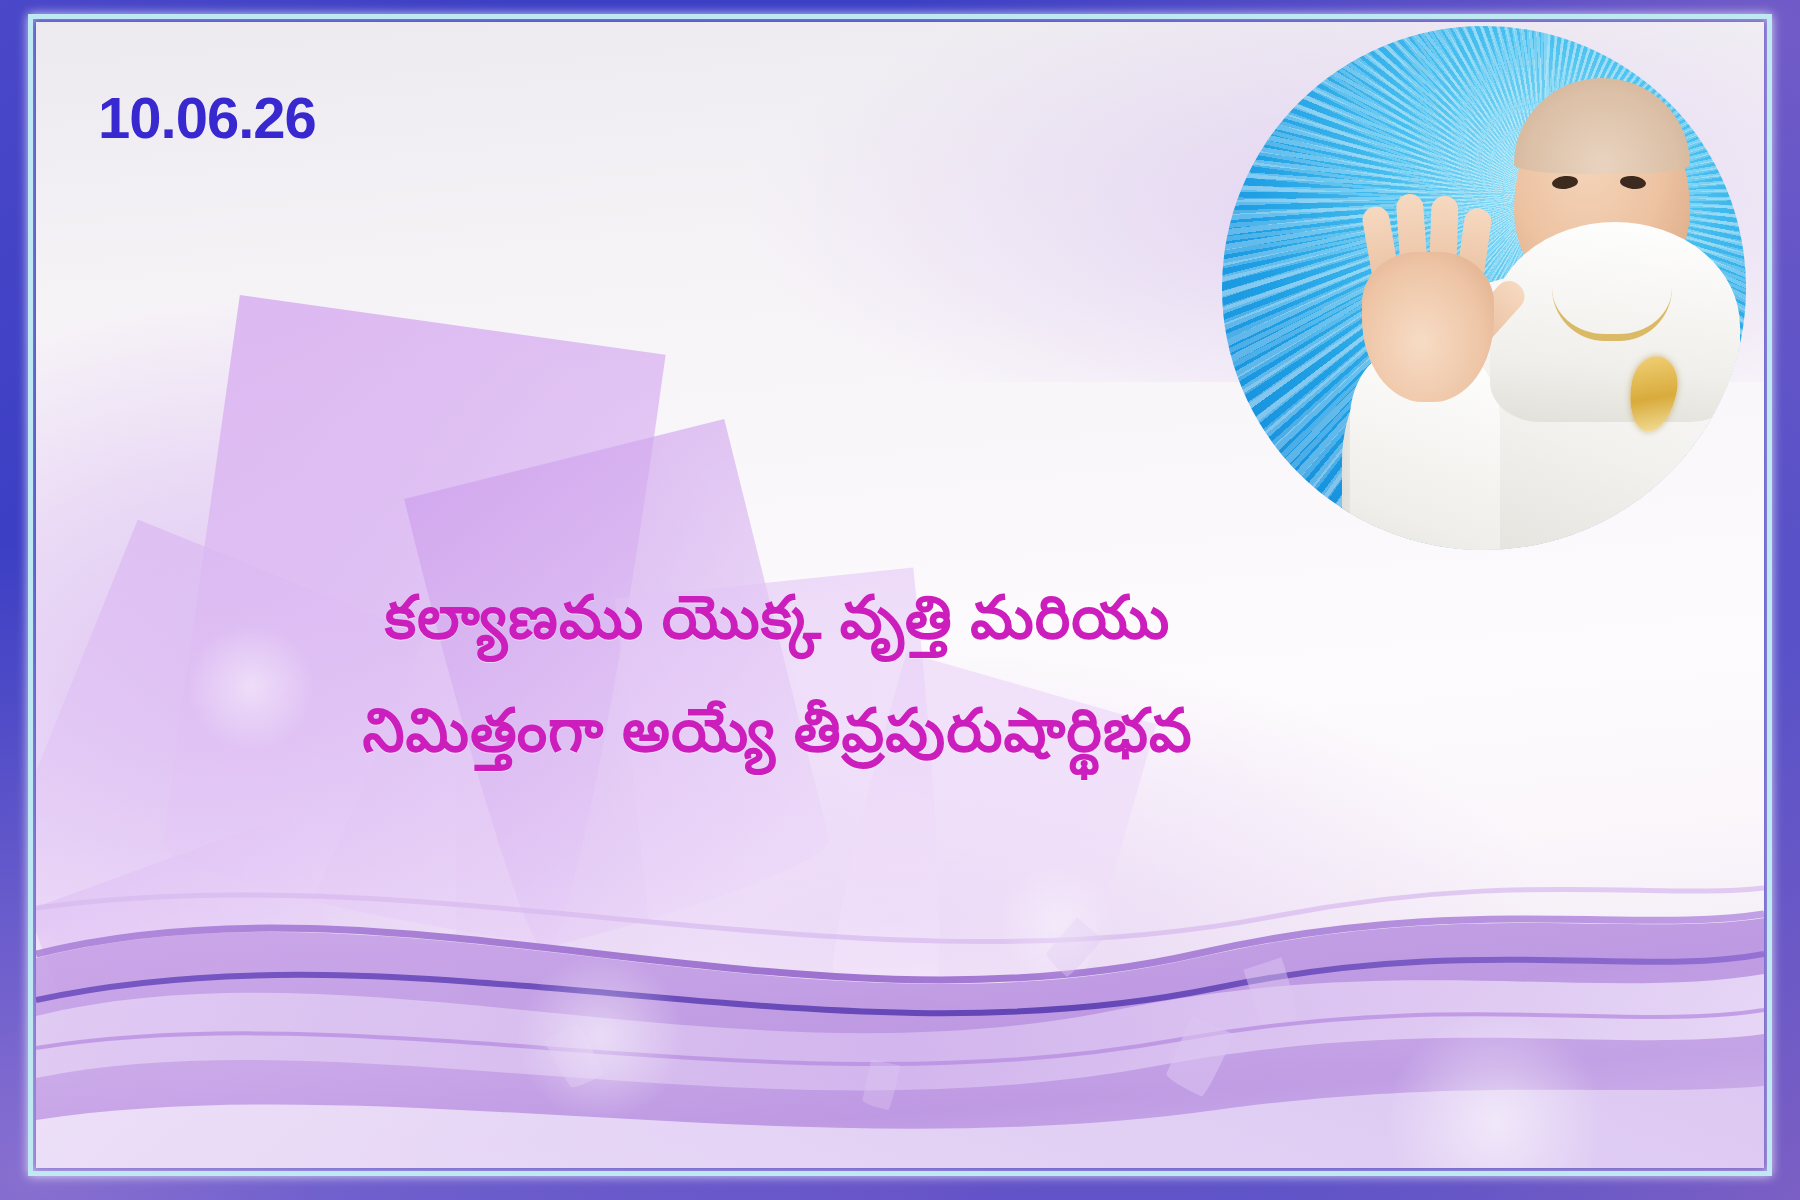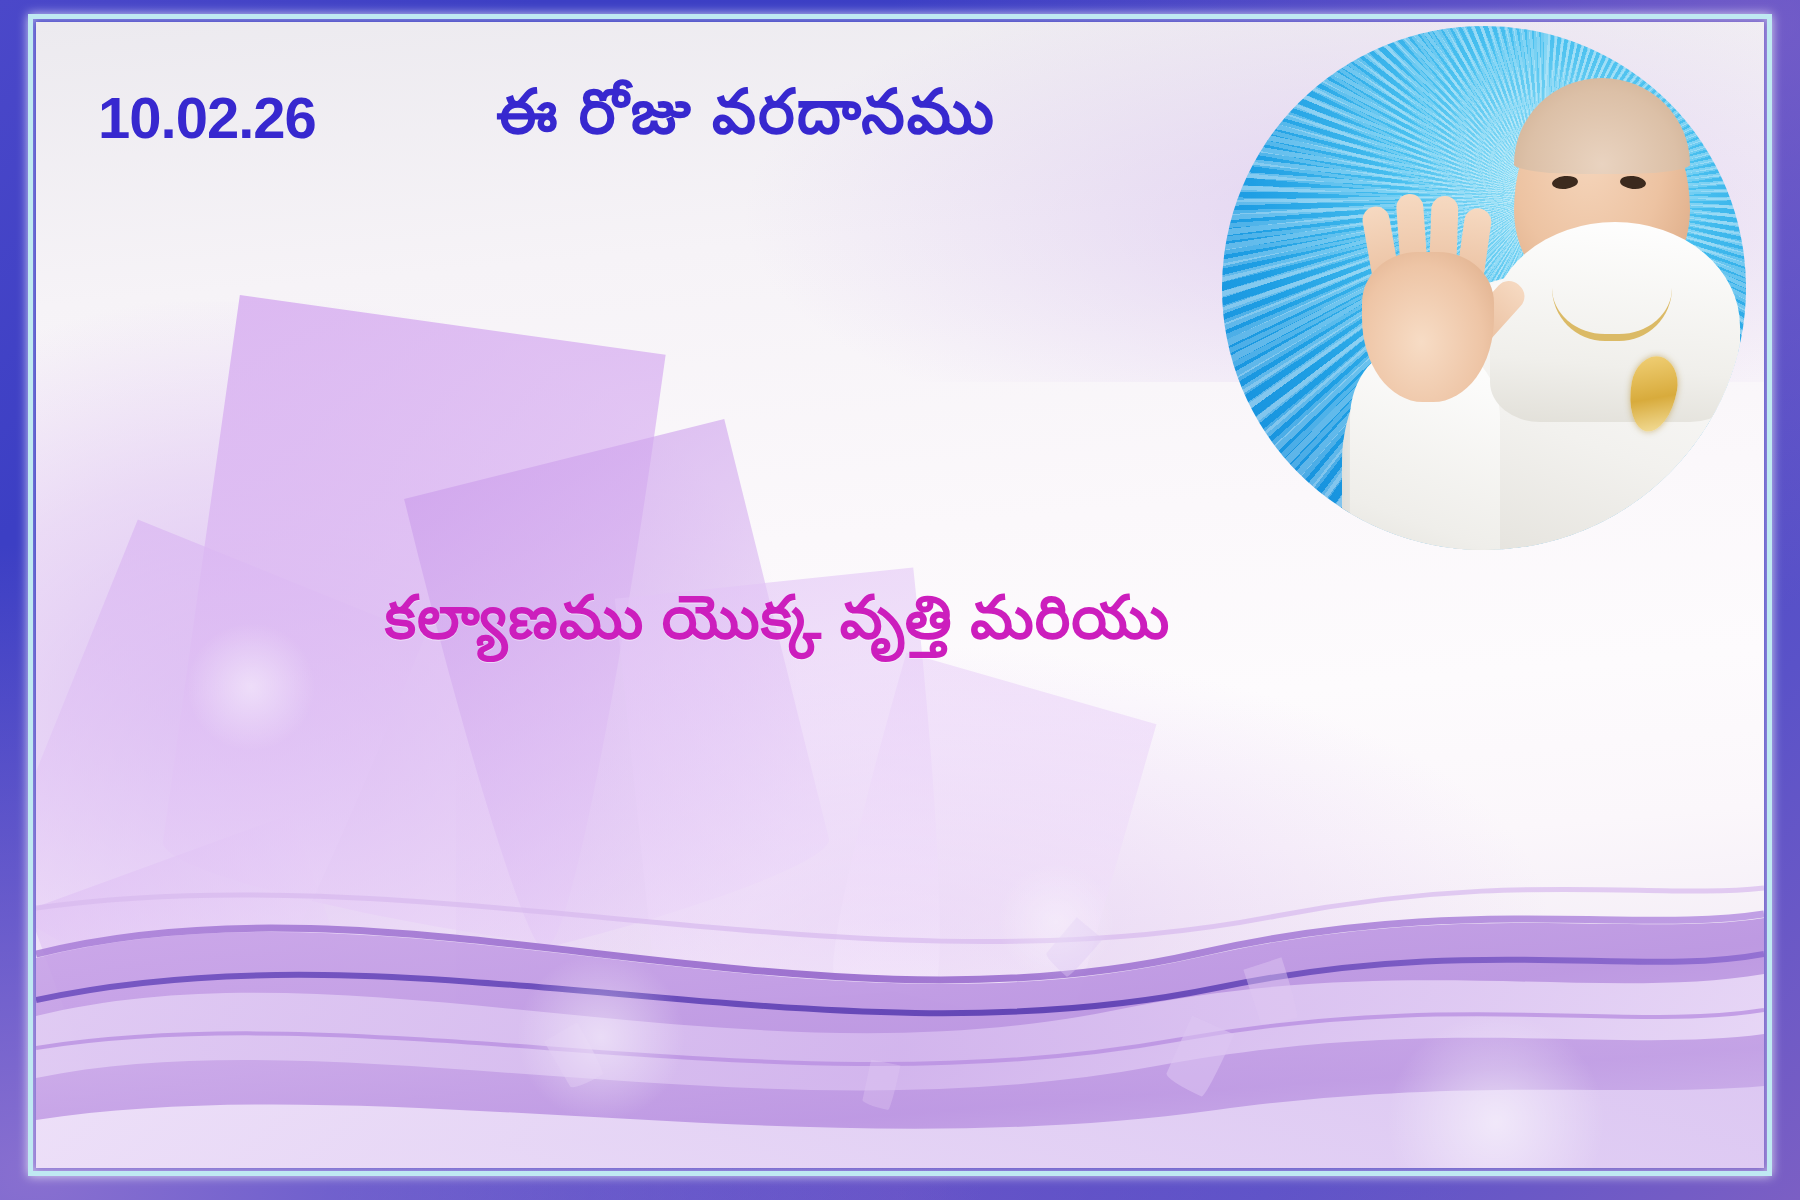--- a/index.html
+++ b/index.html
@@ -333,22 +333,21 @@
     <div class="fleck" style="left:1216px; top:940px; width:40px; height:62px; transform:rotate(-18deg); opacity:.62;"></div>
     <div class="fleck" style="left:1020px; top:900px; width:34px; height:52px; transform:rotate(40deg); opacity:.55;"></div>
     <div class="fleck" style="left:520px; top:1006px; width:38px; height:58px; transform:rotate(-30deg); opacity:.60;"></div>
     <div class="fleck" style="left:830px; top:1040px; width:30px; height:46px; transform:rotate(12deg); opacity:.50;"></div>
 
     <div class="glow" style="left:150px; top:600px; width:130px; height:130px; opacity:.55;"></div>
     <div class="glow" style="left:480px; top:930px; width:170px; height:170px; opacity:.55;"></div>
     <div class="glow" style="left:1350px; top:990px; width:220px; height:220px; opacity:.65;"></div>
     <div class="glow" style="left:960px; top:840px; width:120px; height:120px; opacity:.40;"></div>
 
-    <div id="date-label">10.02.26</div>
-    <div id="murli-title">ఈ రోజు వరదానము</div>
+    <div id="date-label">10.06.26</div>
 
     <div id="portrait">
       <div id="portrait-rays"></div>
       <div id="fig">
         <div id="fig-robe"></div>
         <div id="fig-shoulder"></div>
         <div id="fig-arm"></div>
         <div id="fig-head"></div>
         <div id="fig-hair"></div>
         <div class="eye" id="eye-l"></div>
@@ -361,16 +360,17 @@
         <div class="finger" id="f2"></div>
         <div class="finger" id="f3"></div>
         <div class="finger" id="f4"></div>
         <div class="finger" id="f5"></div>
         <div id="fig-hand"></div>
       </div>
     </div>
 
     <div id="message">
       <span class="line">కల్యాణము యొక్క వృత్తి మరియు</span>
+      <span class="line">నిమిత్తంగా అయ్యే తీవ్రపురుషార్థిభవ</span>
     </div>
 
   </div>
 </div>
 
 </body></html>

